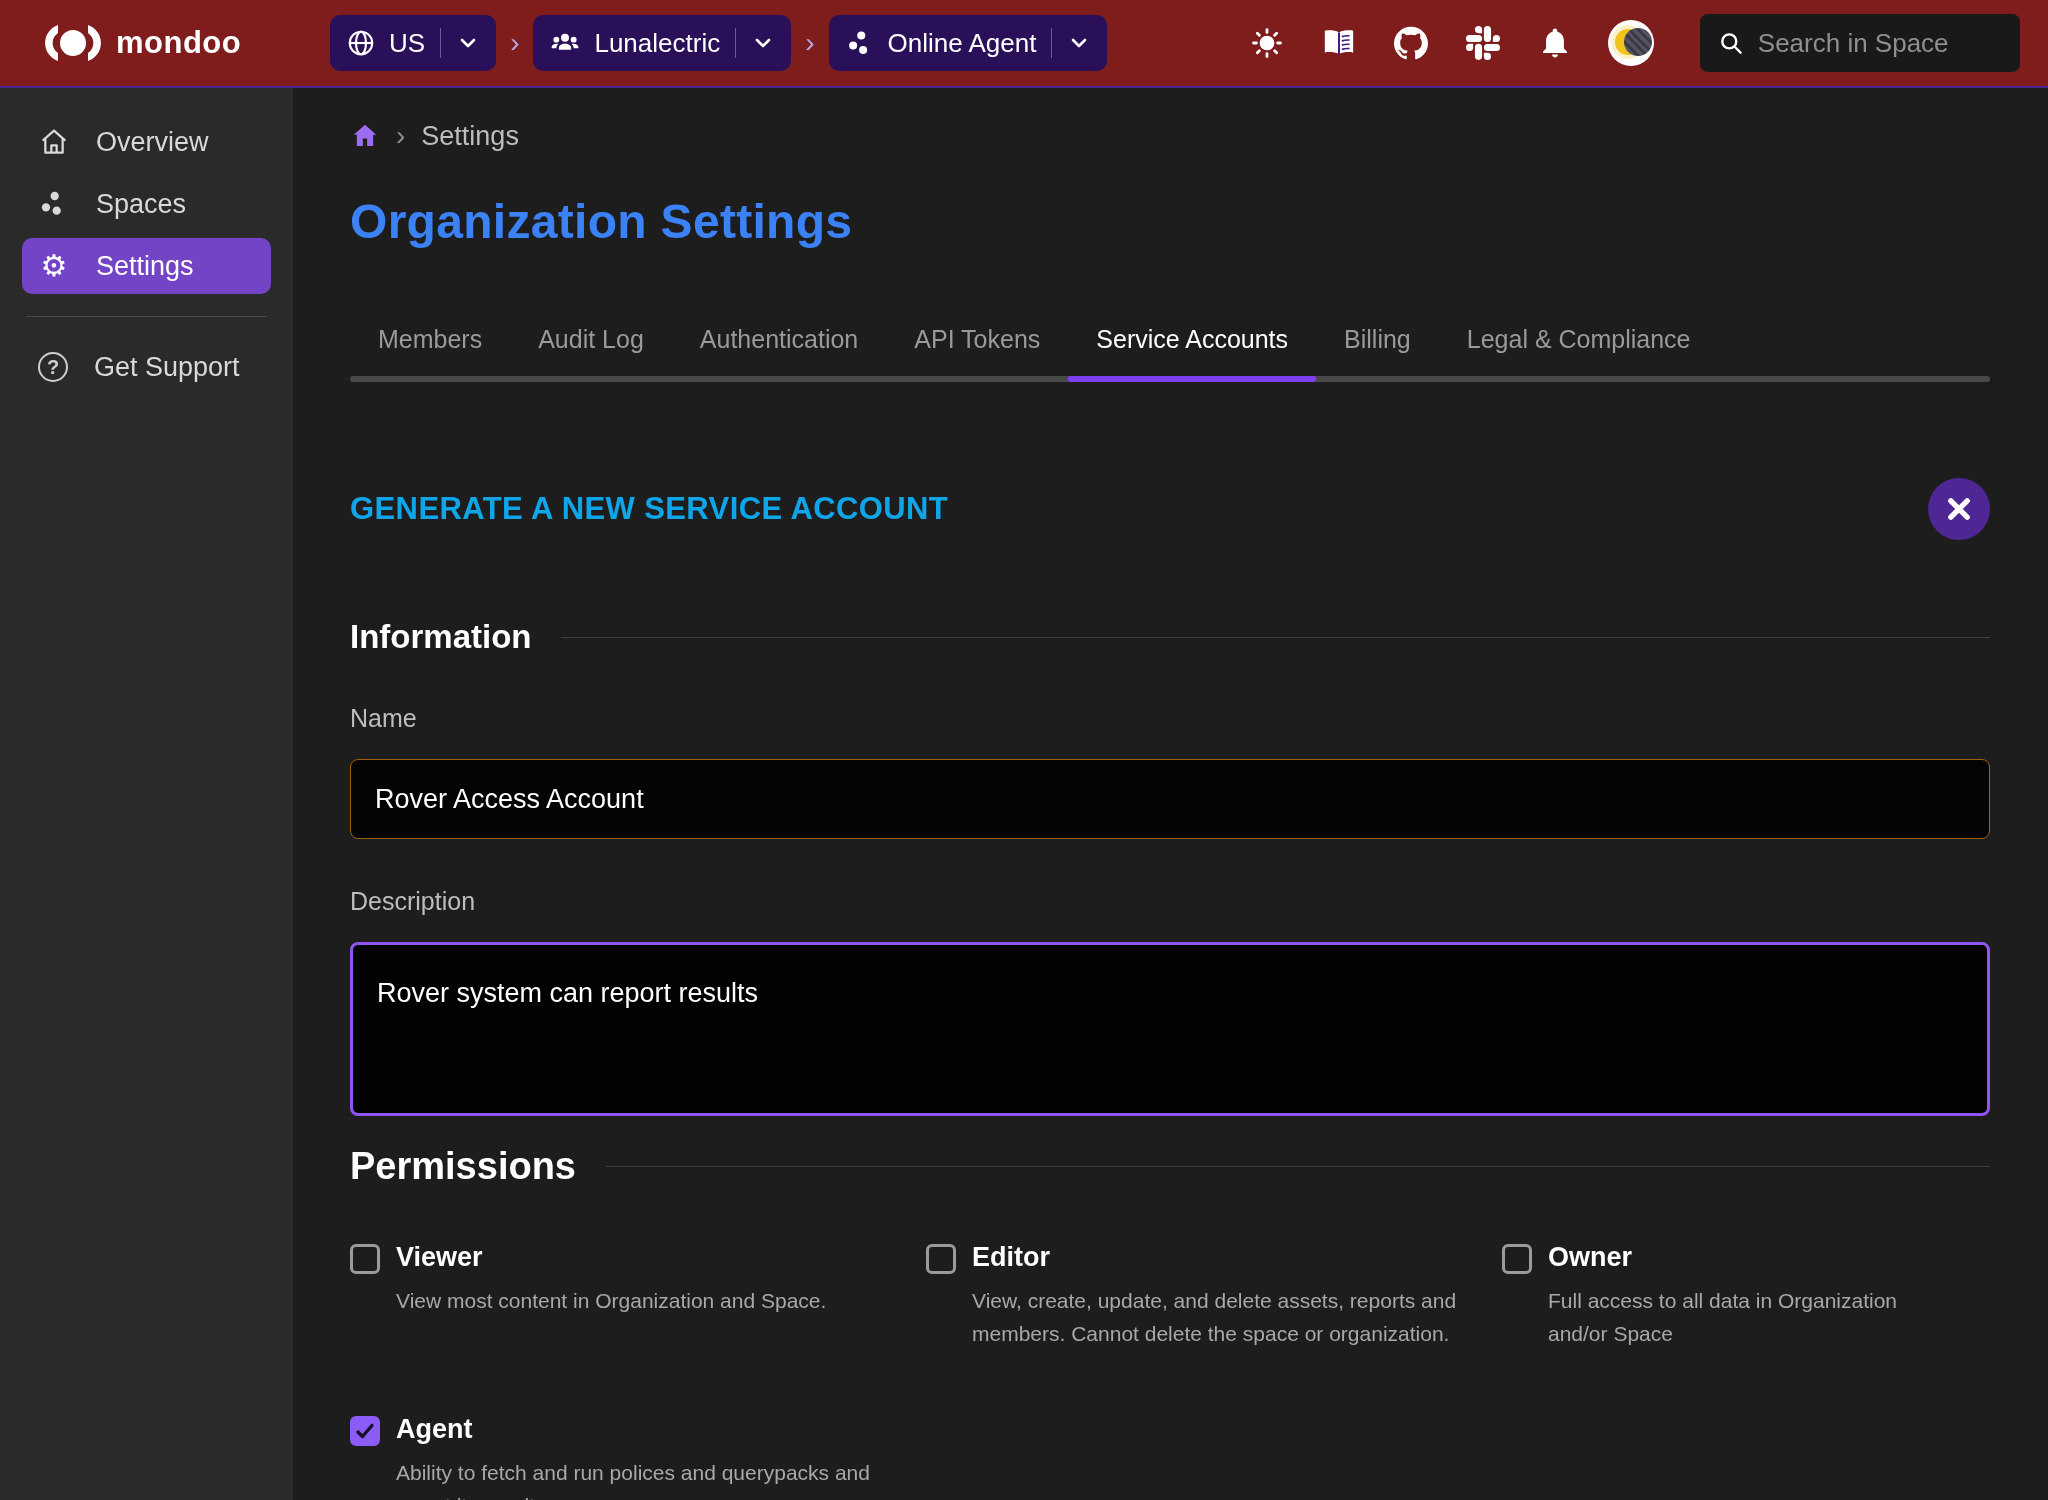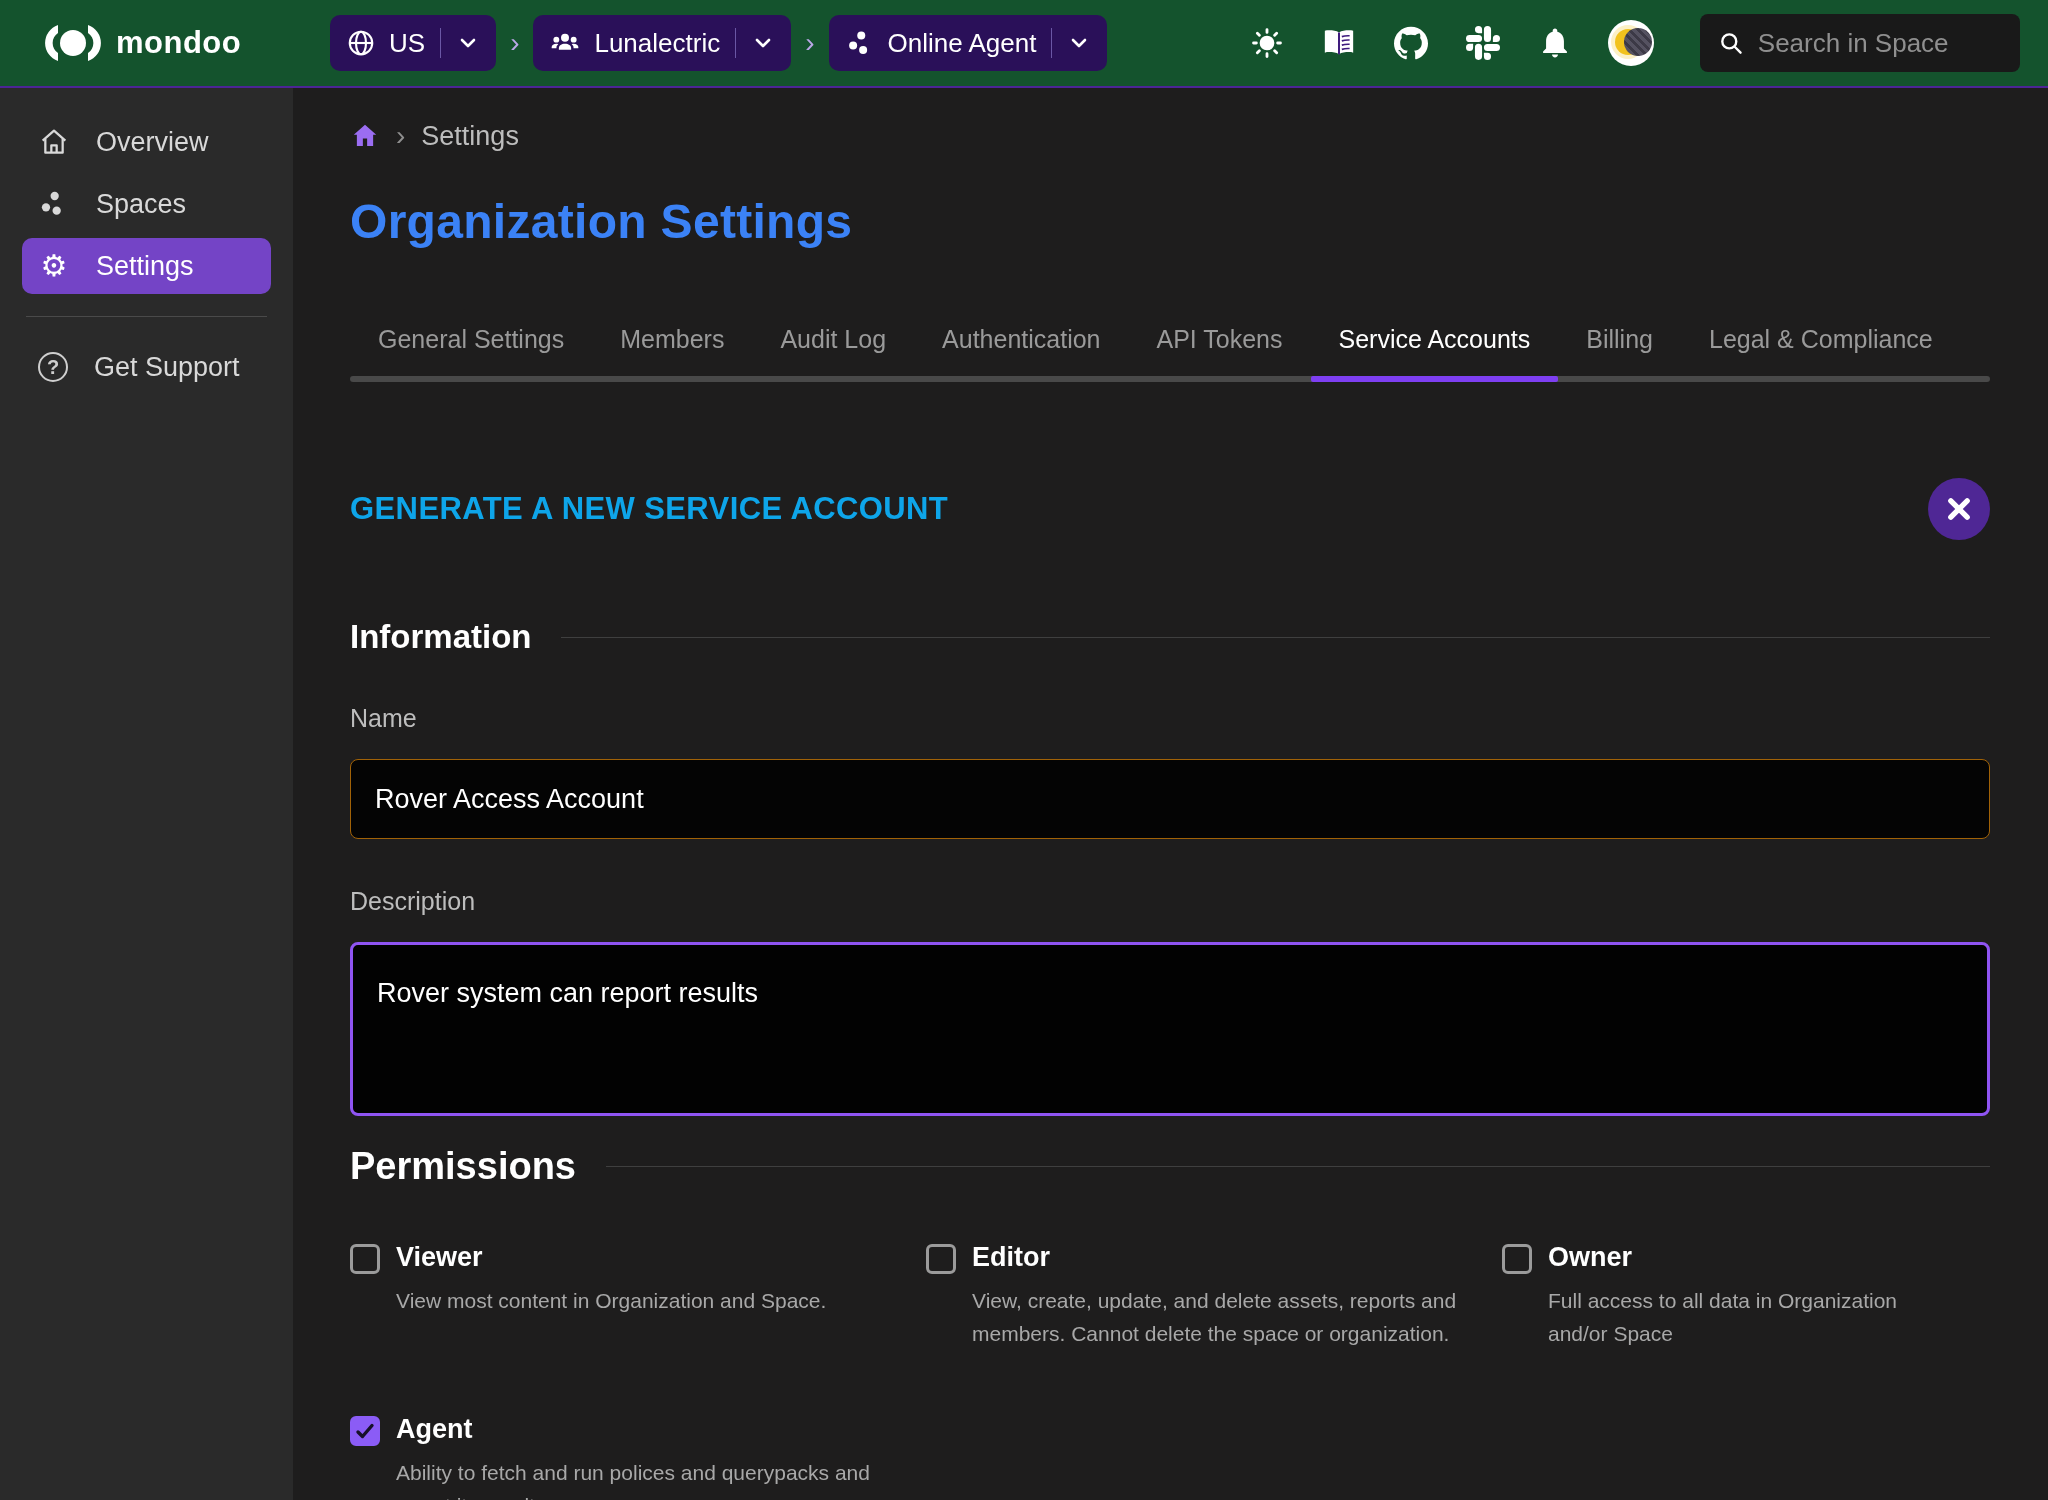--- a/index.html
+++ b/index.html
@@ -4,21 +4,21 @@
 <style>
   * { margin:0; padding:0; box-sizing:border-box; }
   html,body { width:2048px; height:1500px; overflow:hidden; }
   body {
     font-family:"Liberation Sans", sans-serif;
     background:#1e1d1d; color:#fff;
     display:flex; flex-direction:column;
   }
   
   .topbar {
-    height:88px; flex:0 0 88px; background:#14532d;
+    height:88px; flex:0 0 88px; background:#7f1d1d;
     border-bottom:2px solid #4c2596;
     display:flex; align-items:center; padding:0 28px 0 44px;
   }
   .logo-group { display:flex; align-items:center; gap:14px; width:252px; flex:0 0 auto; }
   .logo-mark { width:58px; height:40px; }
   .logo-text { font-size:31px; font-weight:700; letter-spacing:.5px; color:#fff; }
   .context-pills { display:flex; align-items:center; gap:10px; flex:0 0 auto; margin-left:34px; }
   .pill {
     display:flex; align-items:center; gap:13px;
     background:#2a1059; border-radius:10px; height:56px; padding:0 16px;
@@ -269,21 +269,20 @@
           <path d="M12 3l9 8h-2.5v9h-4.8v-6h-3.4v6H5.5v-9H3z"></path>
         </svg>
       </span>
       <span class="sep">›</span>
       <span>Settings</span>
     </div>
 
     <h1 class="page-title">Organization Settings</h1>
 
     <div class="tabs">
-      <span class="tab">General Settings</span>
       <span class="tab">Members</span>
       <span class="tab">Audit Log</span>
       <span class="tab">Authentication</span>
       <span class="tab">API Tokens</span>
       <span class="tab active">Service Accounts</span>
       <span class="tab">Billing</span>
       <span class="tab">Legal &amp; Compliance</span>
     </div>
     <div class="tab-track"></div>
 

